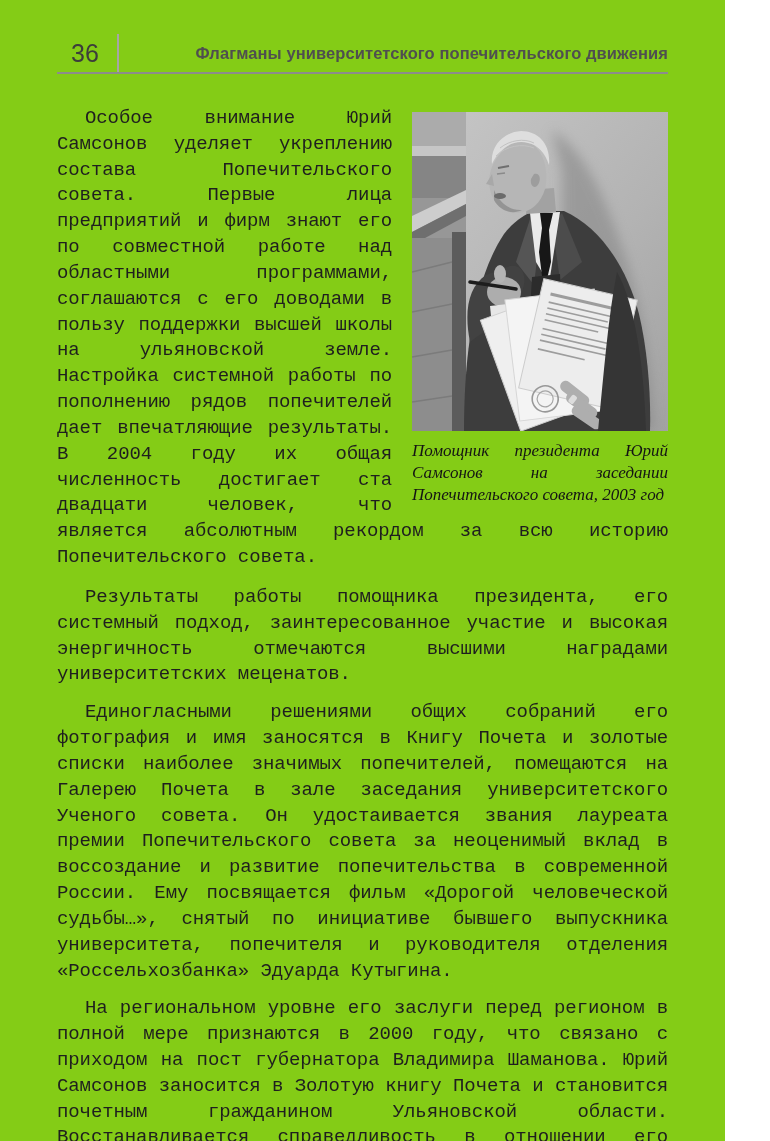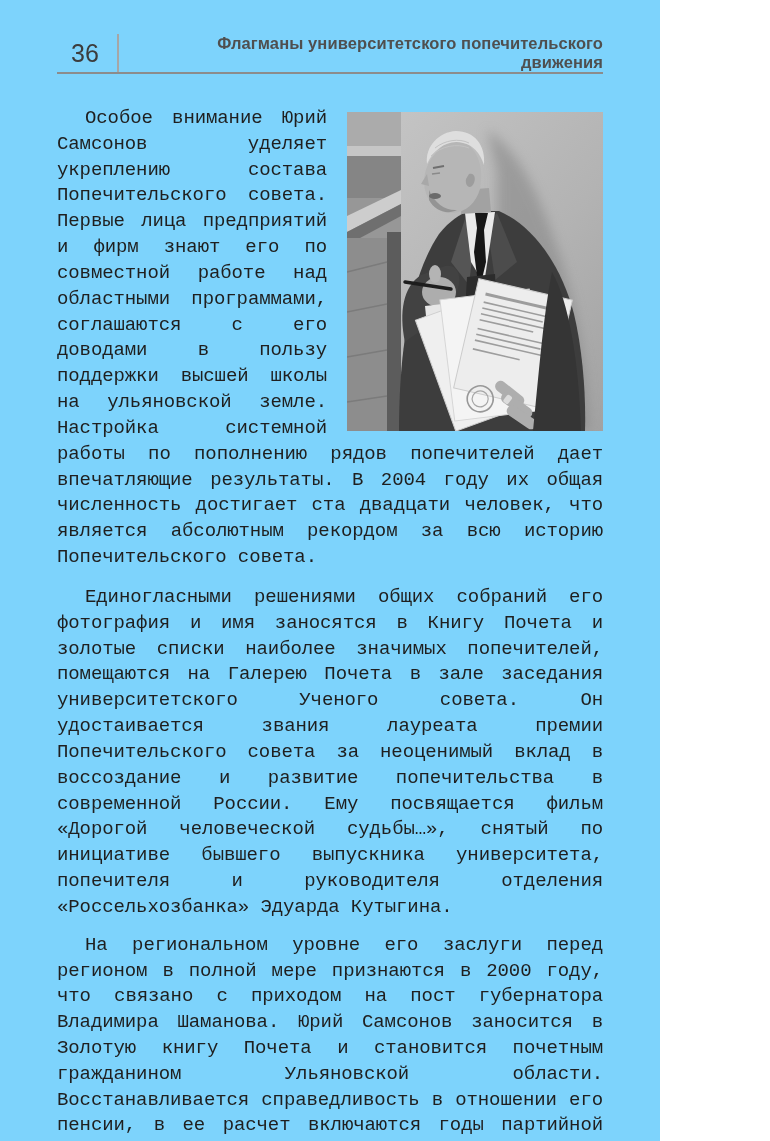--- a/index.html
+++ b/index.html
@@ -3,23 +3,23 @@
 <meta charset="utf-8">
 <style>
   html, body { margin: 0; padding: 0; }
   body {
     width: 770px;
     font-family: "Liberation Sans", "DejaVu Sans", sans-serif;
     background: #ffffff;
   }
   .page {
     position: relative;
-    width: 660px;
+    width: 725px;
     height: 1141px;
-    background: #7dd3fc;
+    background: #84cc16;
     overflow: hidden;
     box-sizing: border-box;
     padding: 34px 57px 0 57px;
   }
   
   .page-header {
     display: flex;
     align-items: center;
     height: 38px;
   }
@@ -201,22 +201,24 @@
 
           <g fill="#aeaeae">
             <rect x="146" y="276" width="34" height="11" rx="5.5" transform="rotate(38 163 281)"></rect>
             <rect x="152" y="288" width="36" height="11" rx="5.5" transform="rotate(36 170 293)"></rect>
             <rect x="158" y="300" width="34" height="11" rx="5.5" transform="rotate(34 175 305)"></rect>
           </g>
           <rect x="158" y="283" width="6" height="9" rx="2" fill="#dcdcdc" transform="rotate(38 161 287)"></rect>
 
           <path d="M205 160 C 222 190, 232 250, 234 319 L 186 319 C 192 260, 196 205, 205 160 Z" fill="#353535"></path>
         </svg>
+        <figcaption class="photo-caption">Помощник президента Юрий Самсонов на заседании Попечительского совета, 2003 год</figcaption>
       </figure>
 
       <p>Особое внимание Юрий Самсонов уделяет укреплению состава Попечительского совета. Первые лица предприятий и фирм знают его по совместной работе над областными программами, соглашаются с его доводами в пользу поддержки высшей школы на ульяновской земле. Настройка системной работы по пополнению рядов попечителей дает впечатляющие результаты. В 2004 году их общая численность достигает ста двадцати человек, что является абсолютным рекордом за всю историю Попечительского совета.</p>
     </div>
 
+    <p>Результаты работы помощника президента, его системный подход, заинтересованное участие и высокая энергичность отмечаются высшими наградами университетских меценатов.</p>
     <p>Единогласными решениями общих собраний его фотография и имя заносятся в Книгу Почета и золотые списки наиболее значимых попечителей, помещаются на Галерею Почета в зале заседания университетского Ученого совета. Он удостаивается звания лауреата премии Попечительского совета за неоценимый вклад в воссоздание и развитие попечительства в современной России. Ему посвящается фильм «Дорогой человеческой судьбы…», снятый по инициативе бывшего выпускника университета, попечителя и руководителя отделения «Россельхозбанка» Эдуарда Кутыгина.</p>
     <p>На региональном уровне его заслуги перед регионом в полной мере признаются в 2000 году, что связано с приходом на пост губернатора Владимира Шаманова. Юрий Самсонов заносится в Золотую книгу Почета и становится почетным гражданином Ульяновской области. Восстанавливается справедливость в отношении его пенсии, в ее расчет включаются годы партийной работы. Новый глава области поддерживает создание карсунского землячества. Авторами этой идеи выступают Юрий Самсонов, проректор ульяновского полите-</p>
 
   </div>
 </div>
 
 </body></html>

